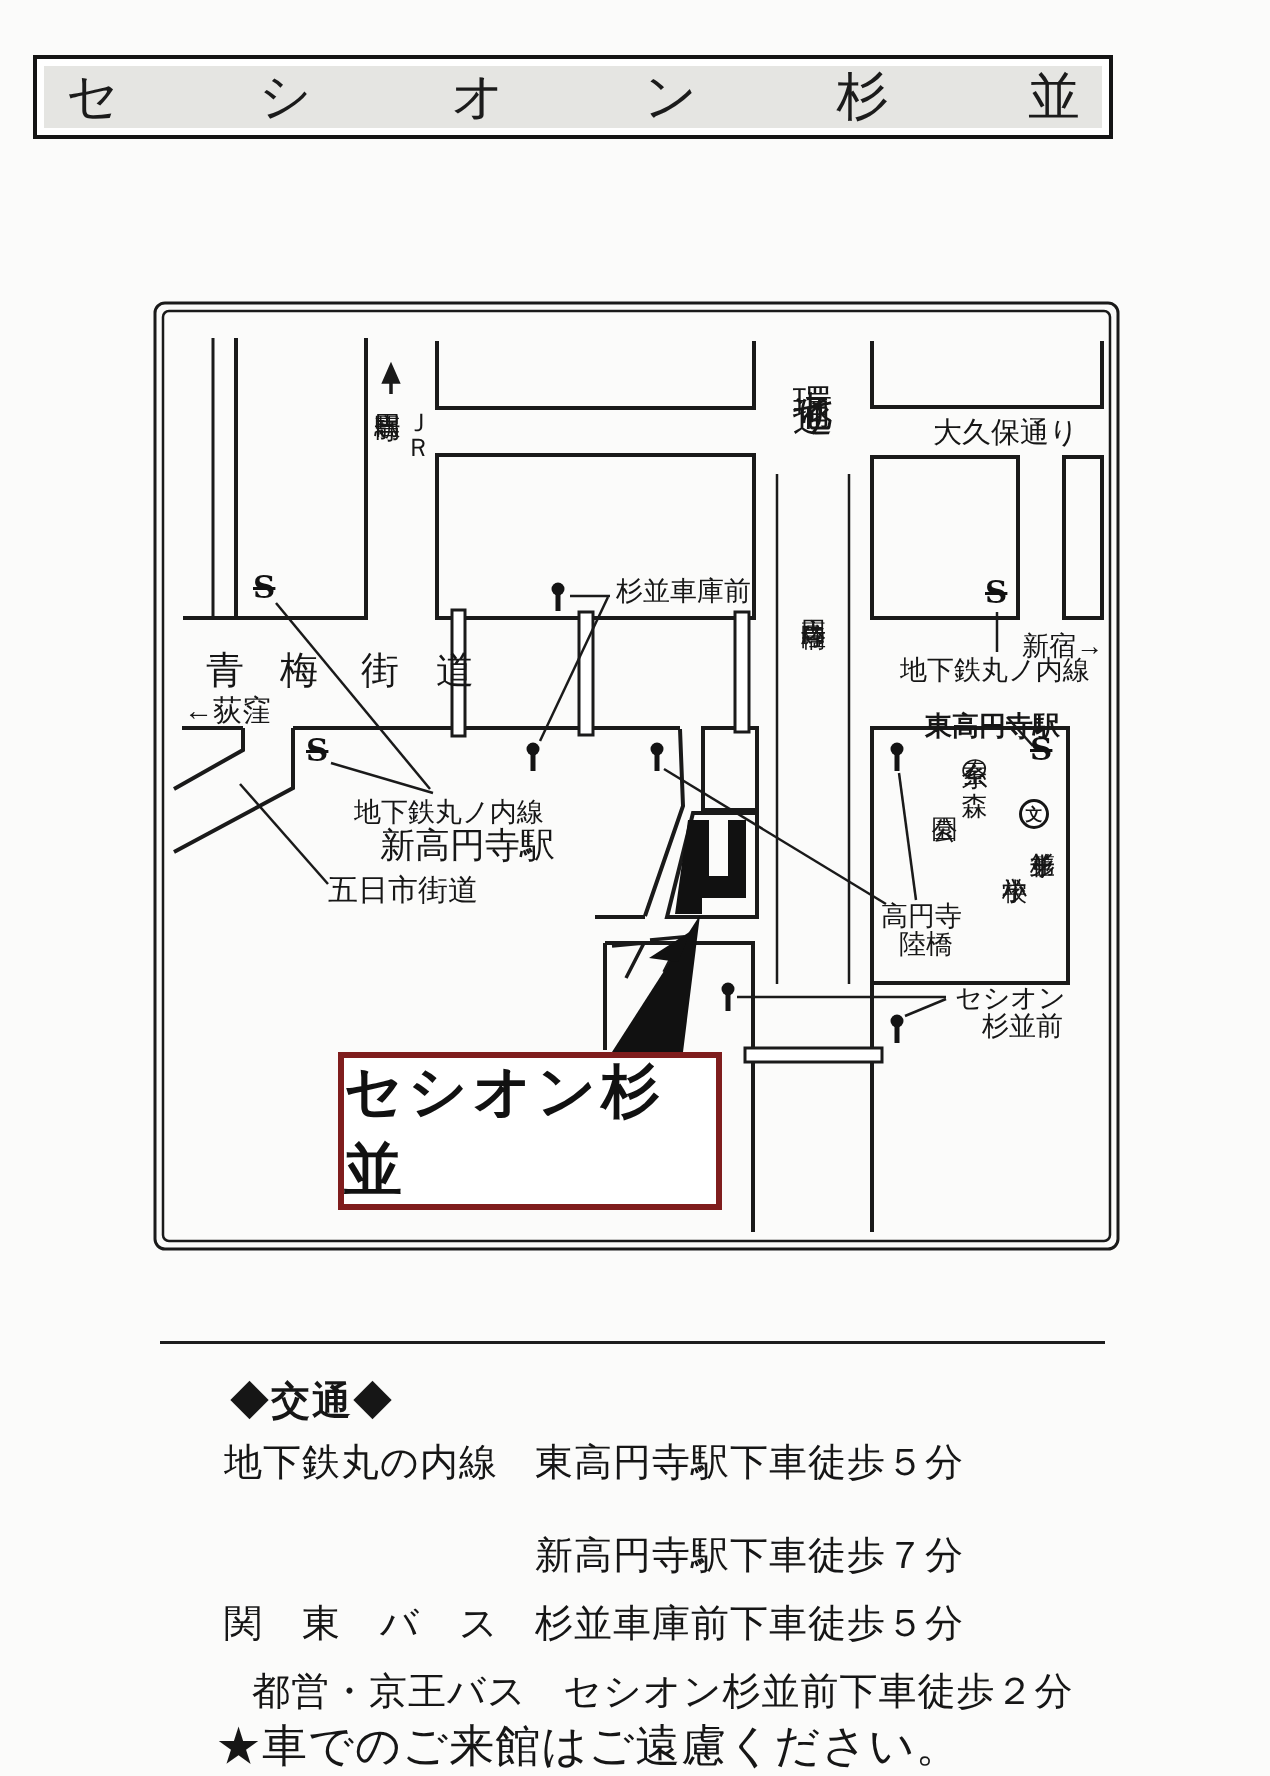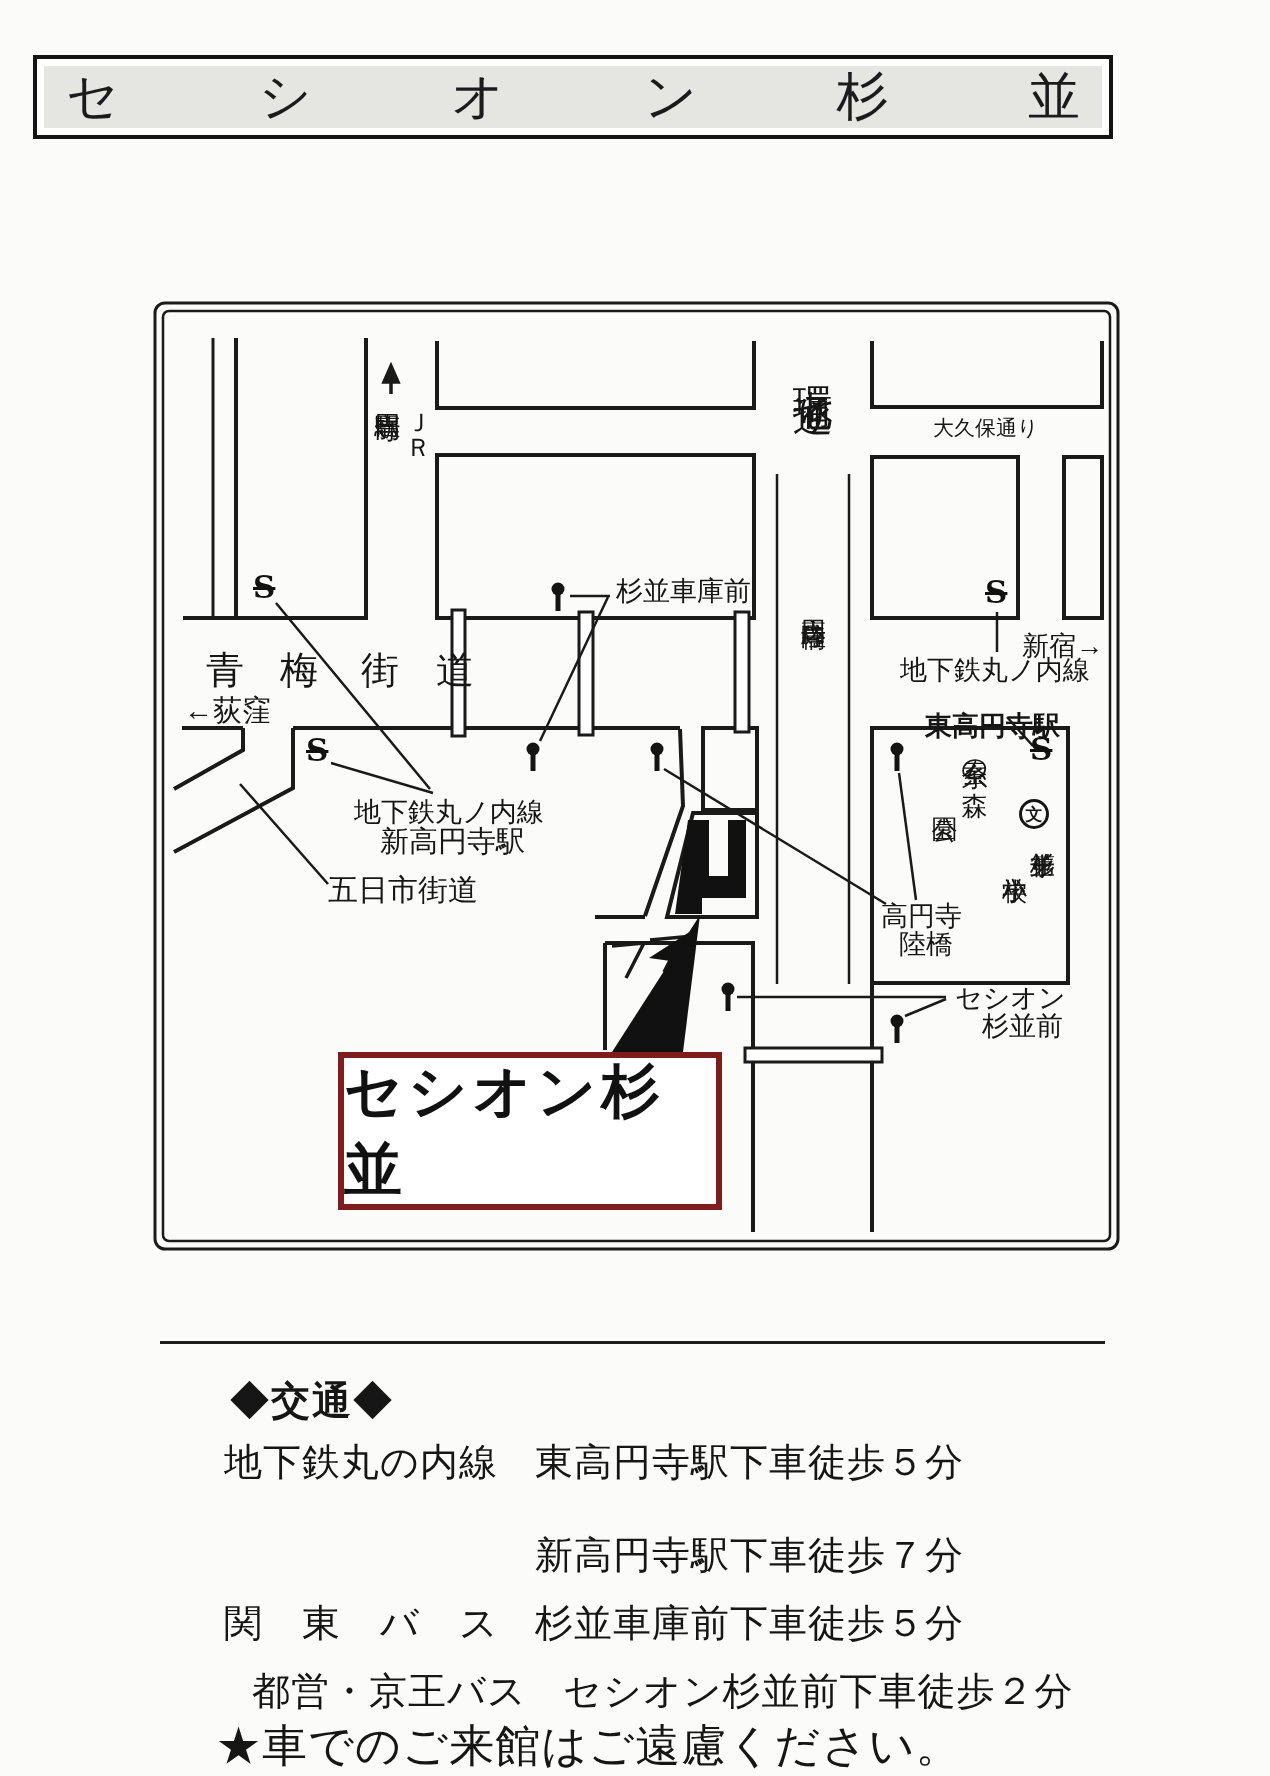--- a/index.html
+++ b/index.html
@@ -140,37 +140,37 @@
 
   <g fill="#111">
     <path d="M688,820 L709,820 L709,876 L728,876 L728,820 L746,820 L746,898 L702,898 L702,914 L675,914 Z"></path>
     <polygon points="700,915 612,1052 683,1052"></polygon>
     <polygon points="649,958 691,931 678,962"></polygon>
   </g>
 </svg>
 
 <span class="lbl v" style="left:791px;top:354px;font-size:40px;letter-spacing:5px;">環七通り</span>
 <span class="lbl v" style="left:800px;top:598px;font-size:25px;letter-spacing:2px;">高円寺陸橋</span>
-<span class="lbl" style="left:933px;top:417px;font-size:21px;text-align:right;">大久保通り</span>
+<span class="lbl" style="left:933px;top:417px;font-size:29px;text-align:right;">大久保通り</span>
 
 <span class="lbl" style="left:206px;top:650px;font-size:38px;">青</span>
 <span class="lbl" style="left:280px;top:650px;font-size:38px;">梅</span>
 <span class="lbl" style="left:361px;top:650px;font-size:38px;">街</span>
 <span class="lbl" style="left:436px;top:650px;font-size:38px;">道</span>
 
 <span class="lbl" style="left:184px;top:695px;font-size:29px;">←荻窪</span>
 <span class="lbl" style="left:1022px;top:632px;font-size:27px;">新宿→</span>
 
 <span class="lbl v" style="left:374px;top:392px;font-size:26px;letter-spacing:1px;">高円寺駅</span>
 <span class="lbl v" style="left:405px;top:396px;font-size:25px;">ＪＲ</span>
 
 <span class="lbl" style="left:616px;top:577px;font-size:27px;">杉並車庫前</span>
 
 <span class="lbl" style="left:354px;top:798px;font-size:27px;">地下鉄丸ノ内線</span>
-<span class="lbl" style="left:380px;top:826px;font-size:29px;">新高円寺駅</span>
+<span class="lbl" style="left:380px;top:826px;font-size:35px;">新高円寺駅</span>
 
 <span class="lbl" style="left:900px;top:656px;font-size:27px;">地下鉄丸ノ内線</span>
 <span class="lbl" style="left:925px;top:712px;font-size:27px;font-weight:bold;">東高円寺駅</span>
 
 <span class="lbl" style="left:328px;top:874px;font-size:30px;">五日市街道</span>
 
 <span class="lbl v" style="left:961px;top:742px;font-size:26px;">蚕糸の森</span>
 <span class="lbl v" style="left:931px;top:797px;font-size:26px;">公園</span>
 
 <div class="school-sym" style="left:1019px;top:799px;">

